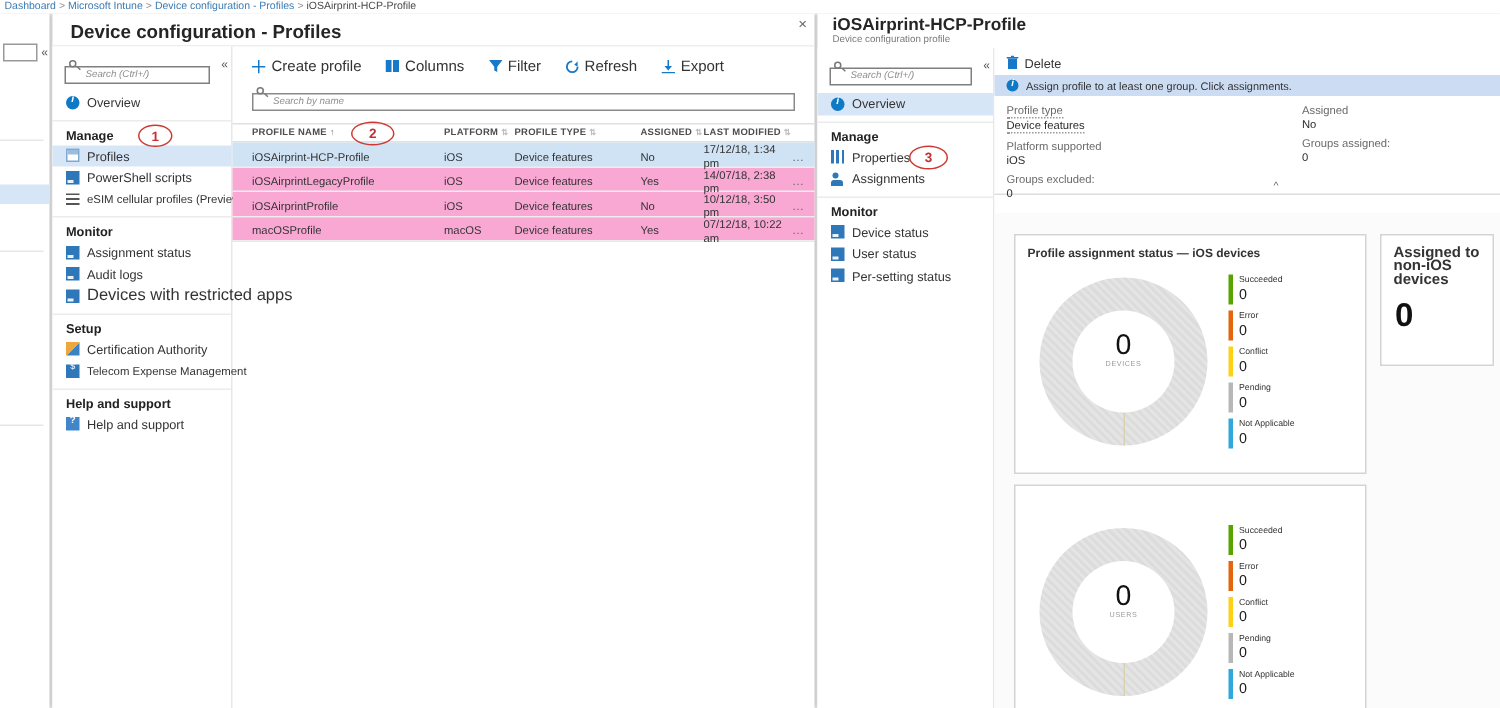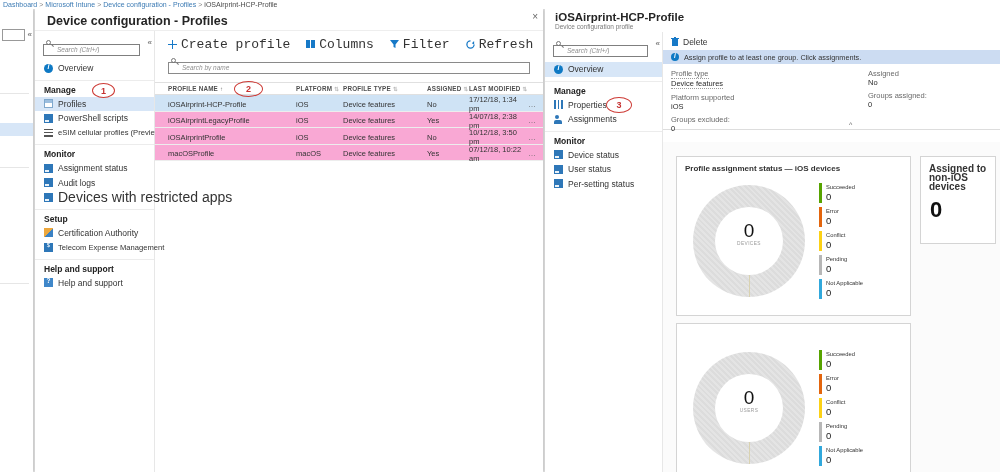--- a/index.html
+++ b/index.html
@@ -57,21 +57,21 @@
   .ic-help { background:#3f87c9; }
   .ic-help::after { content:"?"; position:absolute; left:0; top:-1px; width:9px; text-align:center; color:#fff; font-size:6.5px; font-weight:bold; }
   .ic-props { background:repeating-linear-gradient(90deg,#2e77b8 0 1.8px, transparent 1.8px 3.6px); }
   .ic-people { background:none; }
   .ic-people::before { content:""; position:absolute; left:1px; top:0; width:4px; height:4px; border-radius:50%; background:#2e77b8; }
   .ic-people::after { content:""; position:absolute; left:0; bottom:0; width:8px; height:4px; border-radius:2px 2px 0 0; background:#2e77b8; }
 
   
   .b1-content { position:absolute; left:120px; right:0; top:0; bottom:0; }
   .toolbar { display:flex; gap:16px; padding:6px 0 0 13px; height:20px; align-items:center; }
-  .tb-item { display:flex; align-items:center; gap:4px; font-size:13px; color:#333; cursor:pointer; white-space:nowrap;font-family:Liberation Mono, monospace; }
+  .tb-item { display:flex; align-items:center; gap:4px; font-size:10px; color:#333; cursor:pointer; white-space:nowrap; }
   .tb-item svg { display:block; }
   .list-search-row { position:relative; margin:5px 13px 0 13px; }
   .list-search { width:100%; height:12px; border:1px solid #8a8a8a; font-size:6.5px; padding:0 3px 0 13px; font-family:"Liberation Sans",sans-serif; }
   .list-search::placeholder { color:#8f8f8f; font-style:italic; }
 
   .grid-cols { display:grid; grid-template-columns:128px 47px 84px 42px 59px 15px; align-items:center; padding-left:13px; }
   .thead { margin-top:8px; height:13px; border-top:1px solid #e0e0e0; border-bottom:1px solid #e0e0e0; font-size:6.3px; font-weight:bold; color:#4e4e4e; letter-spacing:.2px; }
   .th { display:flex; align-items:center; gap:2px; cursor:pointer; }
   .sort-a { color:#777; font-size:6px; }
   .sort-b { color:#bdbdbd; font-size:5.5px; }
@@ -181,21 +181,21 @@
       <div class="nav-item">
           <span class="nic ic-blue"></span>
           <span>Assignment status</span>
         </div>
       <div class="nav-item">
           <span class="nic ic-blue"></span>
           <span>Audit logs</span>
         </div>
       <div class="nav-item">
           <span class="nic ic-blue"></span>
-          <span style="font-size:14px;">Devices with restricted apps</span>
+          <span style="font-size:11px;">Devices with restricted apps</span>
         </div>
       <div class="nav-section">Setup</div>
       <div class="nav-item">
           <span class="nic ic-cert"></span>
           <span>Certification Authority</span>
         </div>
       <div class="nav-item">
           <span class="nic ic-tele"></span>
           <span style="font-size:7.6px;">Telecom Expense Management</span>
         </div>

